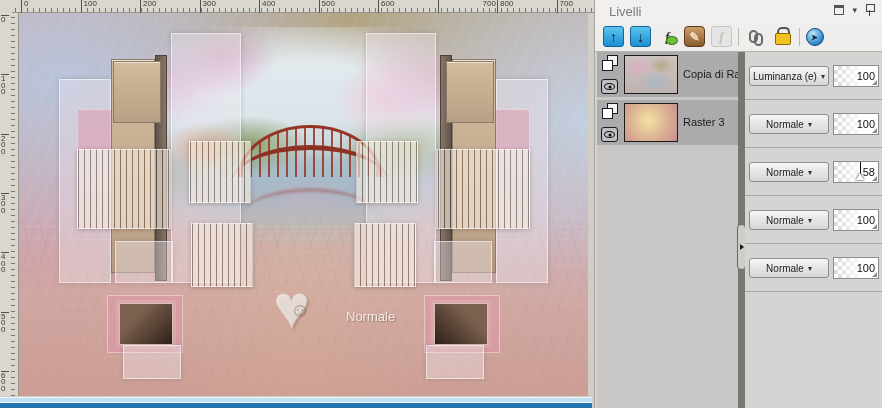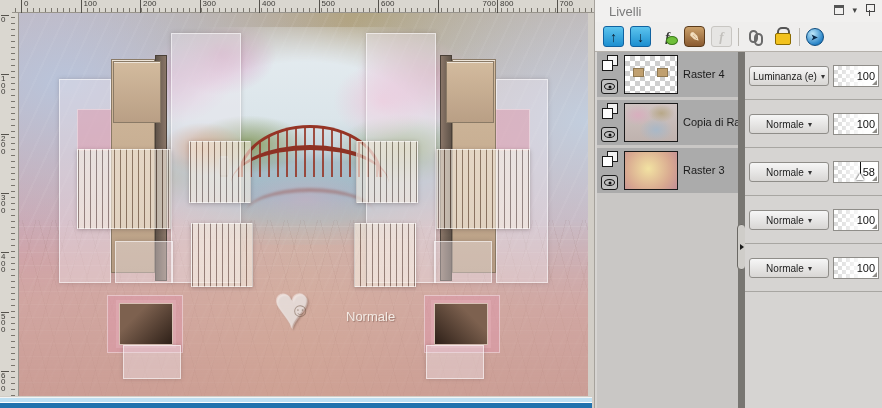--- a/index.html
+++ b/index.html
@@ -327,33 +327,20 @@
     </div>
 
     <div class="layer-list">
       <div class="layer-row">
         <div class="lr-icons">
             <span class="layers-ico"></span>
           <span class="eye-frame">
               <span class="eye"></span>
             </span>
           </div>
-        <div class="thumb t-shapes">
-            <i class="a"></i>
-            <i class="b"></i>
-          </div>
-        <div class="lr-label">Raster 4</div>
-      </div>
-      <div class="layer-row">
-        <div class="lr-icons">
-            <span class="layers-ico"></span>
-          <span class="eye-frame">
-              <span class="eye"></span>
-            </span>
-          </div>
         <div class="thumb t-photo">
             <i class="a"></i>
           </div>
         <div class="lr-label">Copia di Raster 2</div>
       </div>
       <div class="layer-row">
         <div class="lr-icons">
             <span class="layers-ico"></span>
           <span class="eye-frame">
               <span class="eye"></span>

